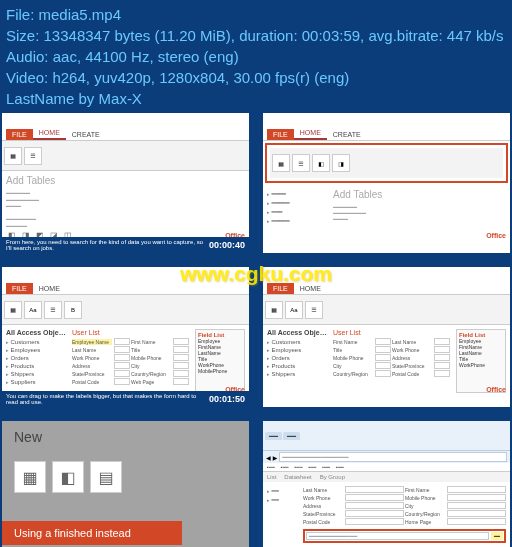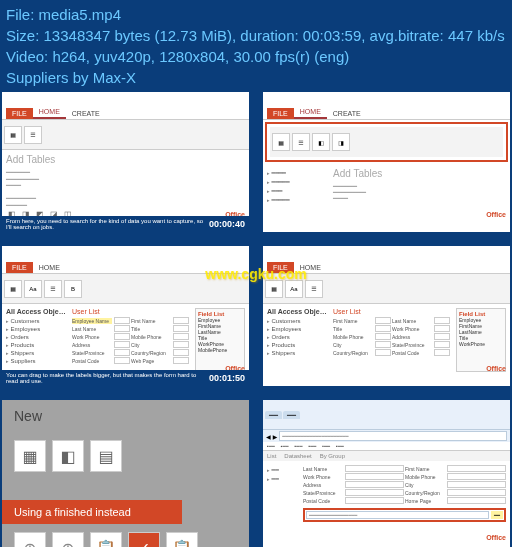--- a/index.html
+++ b/index.html
@@ -23,21 +23,21 @@
 .sidebar-item::before{content:"▸";font-size:5px;color:#888}
 .main{flex:1}
 .main-title{font-size:10px;color:#aaa;margin-bottom:4px}
 .form-grid{display:grid;grid-template-columns:repeat(2,1fr);gap:1px;font-size:5px}
 .form-row{display:flex;align-items:center;gap:2px}
 .form-label{color:#555;width:40px;font-size:5px}
 .form-input{border:1px solid #ccc;height:7px;flex:1;background:#fff}
 .field-list{width:50px;background:#f9f9f9;border:1px solid #ccc;padding:2px;font-size:5px}
 .field-list-title{color:#d24726;font-weight:bold;font-size:6px}
 .office-logo{position:absolute;right:4px;bottom:14px;font-size:7px;color:#d24726;font-weight:bold}
-.watermark{position:absolute;top:50%;left:50%;transform:translate(-50%,-50%);font-size:14px;color:#ffeb00;font-weight:bold;opacity:0.9;pointer-events:none;z-index:100;text-shadow:1px 1px 2px rgba(200,150,0,0.5)}
+.watermark{position:absolute;top:50%;left:50%;transform:translate(-50%,-50%);font-size:21px;color:#ffeb00;font-weight:bold;opacity:0.9;pointer-events:none;z-index:100;text-shadow:1px 1px 2px rgba(200,150,0,0.5)}
 .new-panel{background:#a3a3a3;height:100%;position:relative}
 .new-title{font-size:14px;color:#444;padding:8px 12px}
 .template-banner{background:#d24726;color:#fff;font-size:11px;padding:6px 12px;margin-top:20px;width:180px}
 .template-icons{display:flex;gap:6px;padding:8px 12px;flex-wrap:wrap}
 .template-icon{width:32px;height:32px;border:1px solid #ccc;background:#fff;display:flex;align-items:center;justify-content:center;font-size:16px;color:#666}
 .template-icon.globe{color:#888}
 .template-icon.clip{color:#d24726}
 .template-icon.check{background:#d24726;color:#fff}
 .browser-chrome{background:#e8f0fa;height:30px;border-bottom:1px solid #bcd;padding:2px;display:flex;align-items:center;gap:2px}
 .tab-bar{display:flex;gap:1px;font-size:5px}
@@ -51,23 +51,24 @@
 .highlight-row{background:#fff3a0}
 .small-icons{display:flex;gap:4px;padding:2px}
 .small-icon{width:10px;height:10px;font-size:8px;color:#666}
 .panel-p3 .content,.panel-p4 .content{height:72px;overflow:hidden}
 </style>
 </head>
 <body>
 
 <div class="meta">
   <div>File: media5.mp4</div>
-  <div>Size: 13348347 bytes (12.73 MiB), duration: 00:03:59, avg.bitrate: 447 kb/s</div>
+  <div>Size: 13348347 bytes (11.20 MiB), duration: 00:03:59, avg.bitrate: 447 kb/s</div>
+  <div>Audio: aac, 44100 Hz, stereo (eng)</div>
   <div>Video: h264, yuv420p, 1280x804, 30.00 fps(r) (eng)</div>
-  <div>Suppliers by Max-X</div>
+  <div>LastName by Max-X</div>
 </div>
 
 <div class="watermark">www.cgku.com</div>
 
 <div class="grid">
 
 <div class="panel">
   <div class="ribbon">
     <span class="ribbon-tab red">FILE</span>
     <span class="ribbon-tab active">HOME</span>

